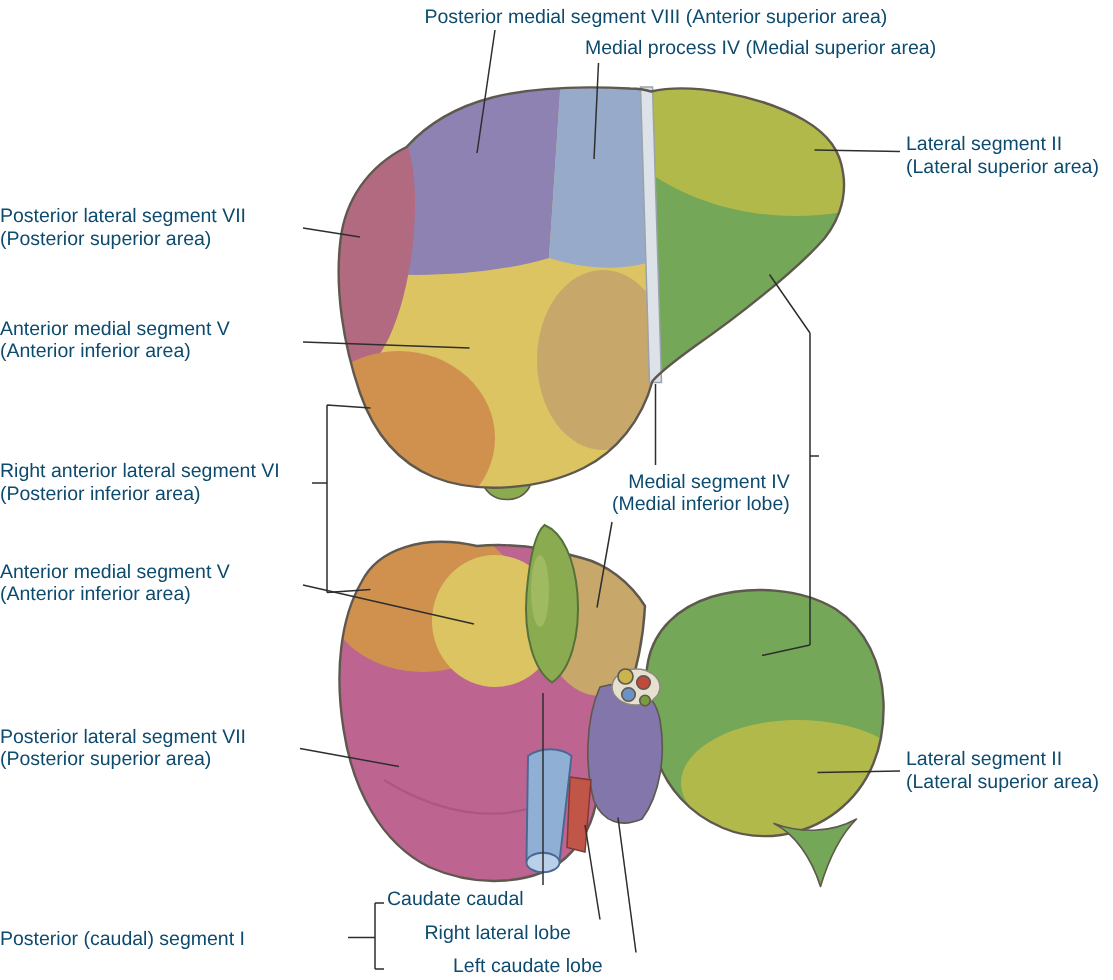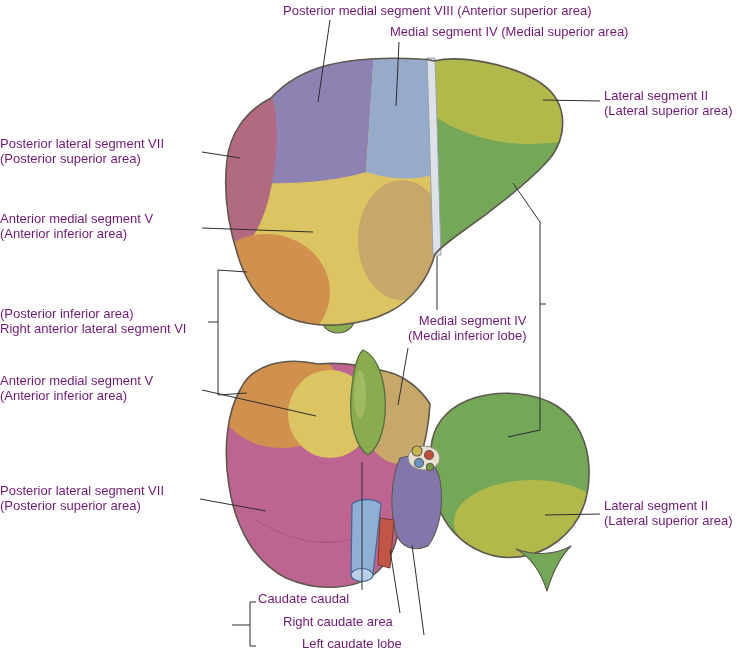--- a/index.html
+++ b/index.html
@@ -1,18 +1,18 @@
 <!DOCTYPE html>
 <html><head>
 <meta charset="utf-8">
 <style>
   html,body{margin:0;padding:0;background:#ffffff;}
   .canvas{
     position:relative;width:742px;height:653px;background:#ffffff;overflow:hidden;
-    font-family:"Liberation Sans",sans-serif;font-size:13px;color:#701a75;
+    font-family:"Liberation Sans",sans-serif;font-size:13px;color:#0c4a6e;
   }
   .art{position:absolute;left:0;top:0;}
   .label{position:absolute;white-space:nowrap;line-height:15px;}
   .label span{display:block;}
   .ra{text-align:left;}
   .leader{stroke:#2e2e2e;stroke-width:1;fill:none;}
   .outline{fill:none;stroke:#5f584e;stroke-width:1.6;stroke-linejoin:round;}
   .thin{stroke:#5f584e;stroke-width:1.1;stroke-linejoin:round;}
 </style>
 </head>
@@ -99,59 +99,62 @@
       <line class="leader" x1="362" y1="590" x2="362" y2="462"></line>
       <line class="leader" x1="400" y1="613" x2="390" y2="550"></line>
       <line class="leader" x1="424" y1="635" x2="412" y2="545"></line>
     </g>
   </svg>
 
   <div class="label" style="left:283px;top:3px;">
     <span>Posterior medial segment VIII (Anterior superior area)</span>
   </div>
   <div class="label" style="left:390px;top:24px;">
-    <span>Medial segment IV (Medial superior area)</span>
+    <span>Medial process IV (Medial superior area)</span>
   </div>
   <div class="label" style="left:604px;top:88px;">
     <span>Lateral segment II</span>
     <span>(Lateral superior area)</span>
   </div>
   <div class="label ra" style="left:0;width:198px;top:136px;">
     <span>Posterior lateral segment VII</span>
     <span>(Posterior superior area)</span>
   </div>
   <div class="label ra" style="left:0;width:198px;top:211px;">
     <span>Anterior medial segment V</span>
     <span>(Anterior inferior area)</span>
   </div>
   <div class="label ra" style="left:0;width:205px;top:306px;">
+    <span>Right anterior lateral segment VI</span>
     <span>(Posterior inferior area)</span>
-    <span>Right anterior lateral segment VI</span>
   </div>
   <div class="label" style="left:549px;top:289px;">
   </div>
   <div class="label" style="left:408px;top:313px;text-align:right;">
     <span>Medial segment IV</span>
     <span>(Medial inferior lobe)</span>
   </div>
   <div class="label ra" style="left:0;width:198px;top:373px;">
     <span>Anterior medial segment V</span>
     <span>(Anterior inferior area)</span>
   </div>
   <div class="label ra" style="left:0;width:196px;top:483px;">
     <span>Posterior lateral segment VII</span>
     <span>(Posterior superior area)</span>
   </div>
   <div class="label" style="left:604px;top:498px;">
     <span>Lateral segment II</span>
     <span>(Lateral superior area)</span>
   </div>
+  <div class="label ra" style="left:0;width:228px;top:618px;">
+    <span>Posterior (caudal) segment I</span>
+  </div>
   <div class="label" style="left:258px;top:591px;">
     <span>Caudate caudal</span>
   </div>
   <div class="label" style="left:283px;top:614px;">
-    <span>Right caudate area</span>
+    <span>Right lateral lobe</span>
   </div>
   <div class="label" style="left:302px;top:636px;">
     <span>Left caudate lobe</span>
   </div>
 
 </div>
 
 </body></html>

